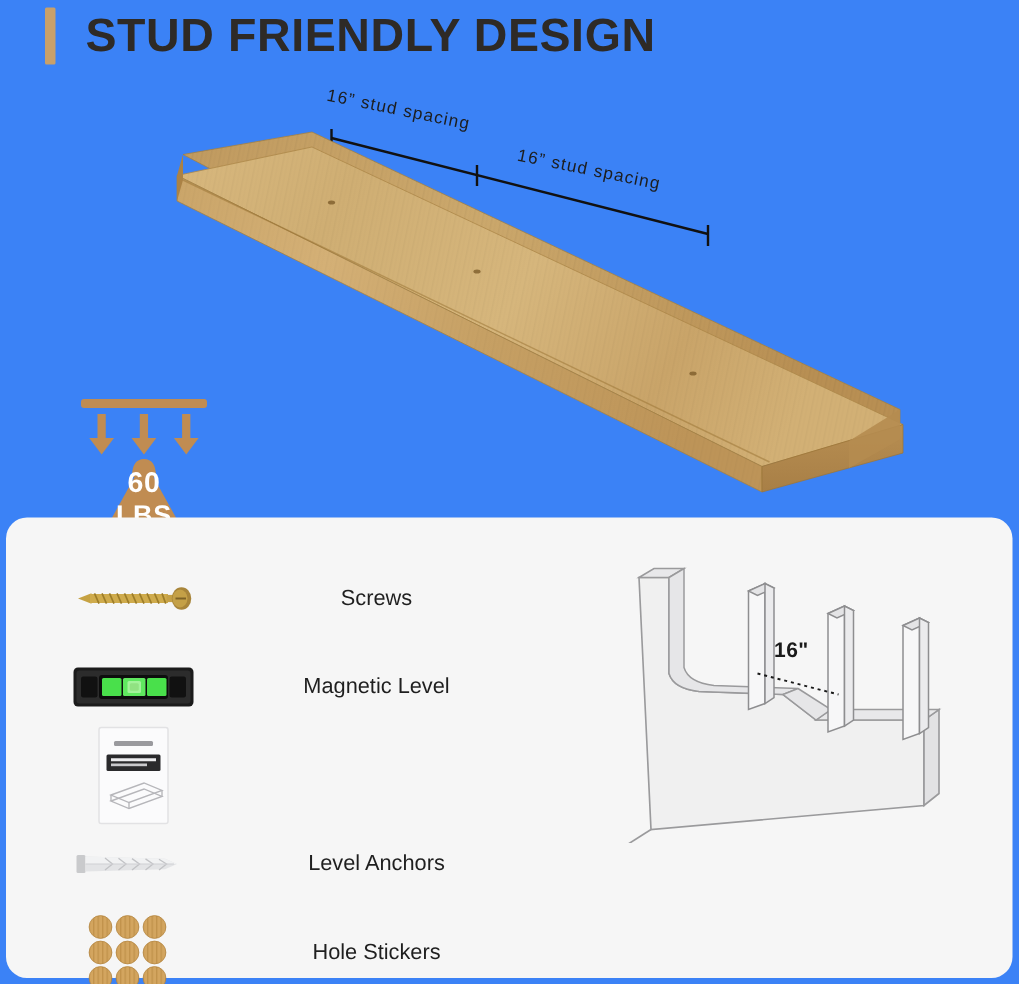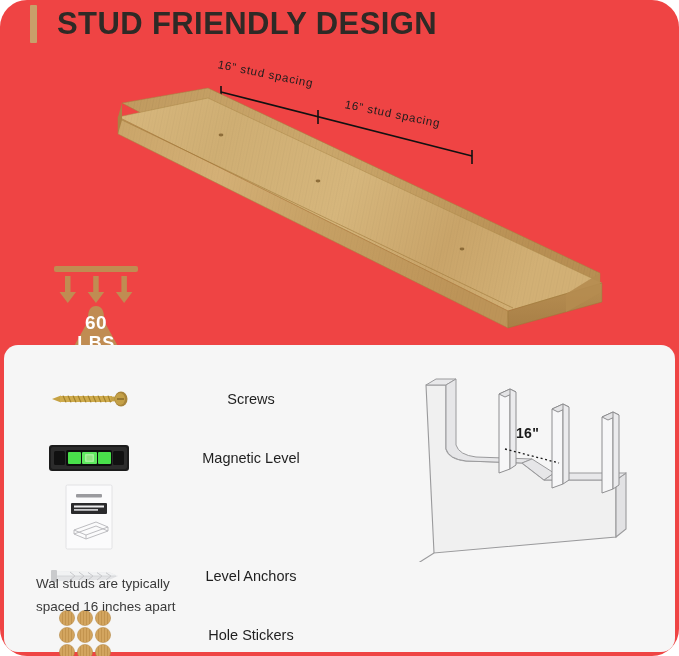--- a/index.html
+++ b/index.html
@@ -9,22 +9,21 @@
     height: 656px;
     background: #ffffff;
     font-family: "Liberation Sans", sans-serif;
     overflow: hidden;
   }
 
   #page {
     position: relative;
     width: 679px;
     height: 656px;
-    background: #ef4444;
-    border-radius: 27px;
+    background: #3b82f6;
   }
 
   
   .header {
     position: absolute;
     left: 0; top: 0;
     width: 679px; height: 48px;
     display: flex;
     align-items: center;
   }
@@ -410,19 +409,15 @@
           <polygon points="198,40 209,35 209,112 198,116" fill="#f7f7f8" stroke="#8e8e90" stroke-width="1"></polygon>
           <polygon points="198,40 209,35 215,38 204,43" fill="#e4e4e6" stroke="#8e8e90" stroke-width="1"></polygon>
           <polygon points="209,35 215,38 215,108 209,112" fill="#ebebed" stroke="#8e8e90" stroke-width="1"></polygon>
         </g>
 
         <line x1="101" y1="72" x2="155" y2="86" stroke="#1a1a1a" stroke-width="1.3" stroke-dasharray="2,2.6"></line>
       </svg>
       <div class="stud-dim-label">16"</div>
     </div>
 
-    <div class="stud-caption" style="position:absolute; left:32px; top:227px; width:255px;">
-      <span>Wal studs are typically</span>
-      <span>spaced 16 inches apart</span>
-    </div>
   </div>
 
 </div>
 
 </body></html>

